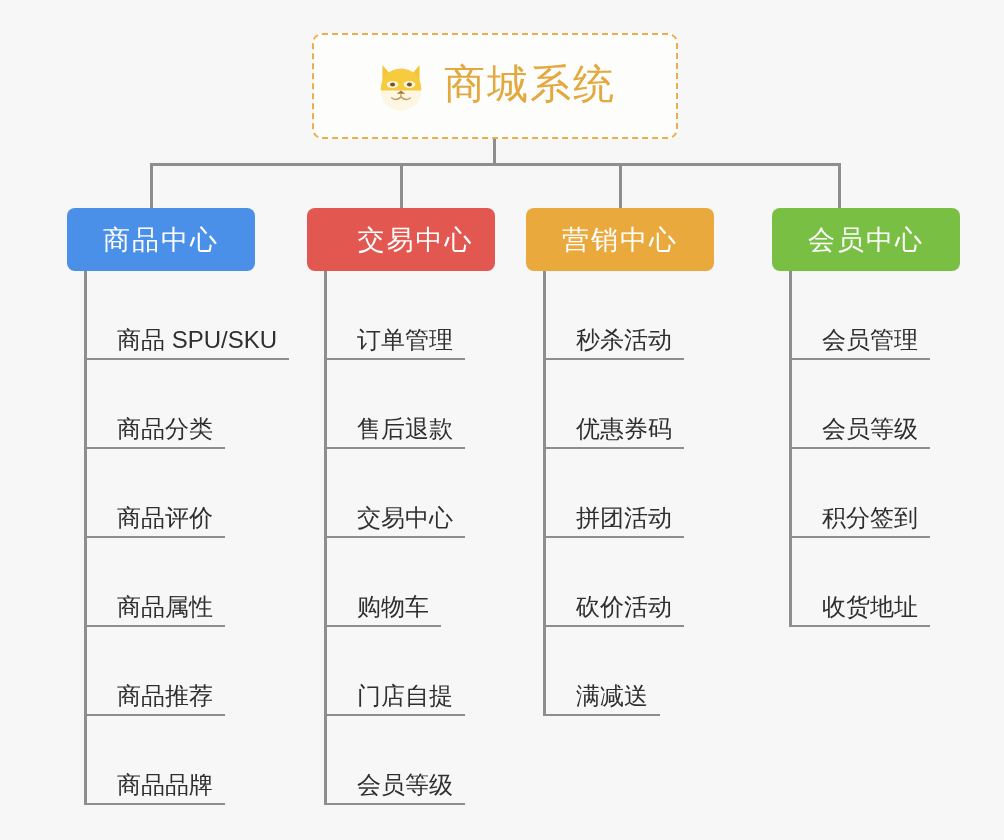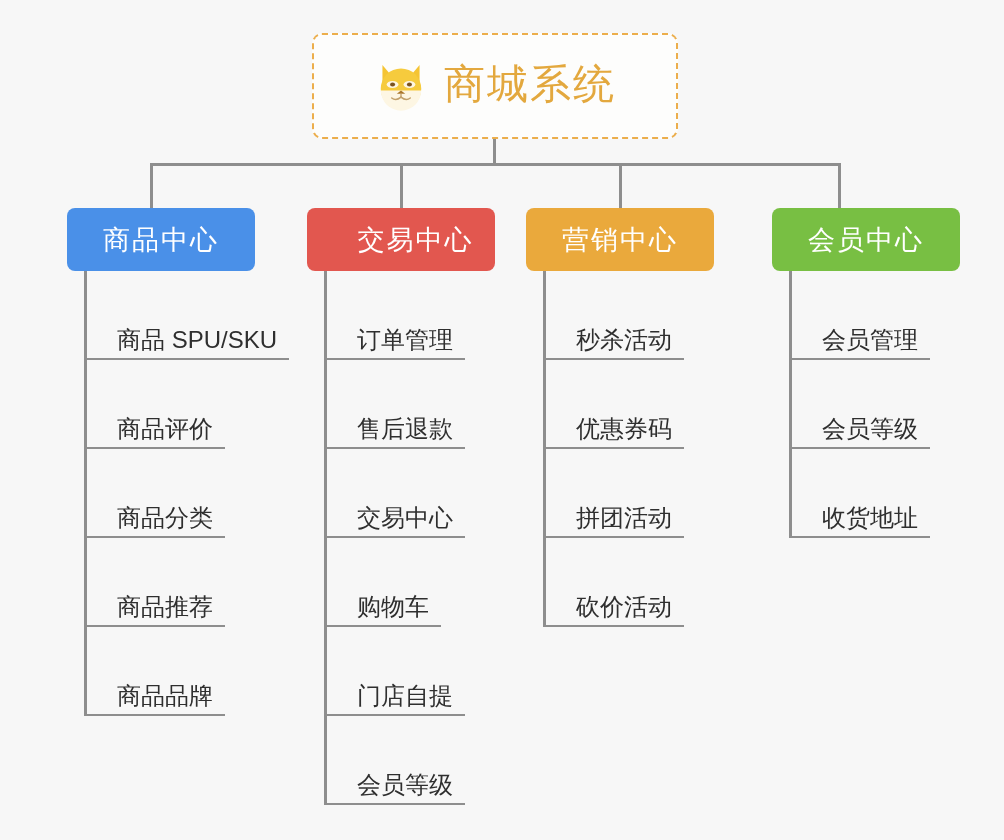--- a/index.html
+++ b/index.html
@@ -151,24 +151,27 @@
 
   <div class="column" style="left:67px;">
     <div class="cat-box" style="background:#4a90e8;">
       <span>商品中心</span>
     </div>
     <div class="leaf-list">
       <div class="leaf">
           <span class="leaf-inner">商品 SPU/SKU</span>
         </div>
       <div class="leaf">
+          <span class="leaf-inner">商品分类</span>
+        </div>
+      <div class="leaf">
           <span class="leaf-inner">商品评价</span>
         </div>
       <div class="leaf">
-          <span class="leaf-inner">商品分类</span>
+          <span class="leaf-inner">商品属性</span>
         </div>
       <div class="leaf">
           <span class="leaf-inner">商品推荐</span>
         </div>
       <div class="leaf">
           <span class="leaf-inner">商品品牌</span>
         </div>
     </div>
   </div>
 
@@ -208,33 +211,39 @@
         </div>
       <div class="leaf">
           <span class="leaf-inner">优惠券码</span>
         </div>
       <div class="leaf">
           <span class="leaf-inner">拼团活动</span>
         </div>
       <div class="leaf">
           <span class="leaf-inner">砍价活动</span>
         </div>
+      <div class="leaf">
+          <span class="leaf-inner">满减送</span>
+        </div>
     </div>
   </div>
 
   <div class="column" style="left:772px;">
     <div class="cat-box" style="background:#78bf43;">
       <span>会员中心</span>
     </div>
     <div class="leaf-list">
       <div class="leaf">
           <span class="leaf-inner">会员管理</span>
         </div>
       <div class="leaf">
           <span class="leaf-inner">会员等级</span>
         </div>
       <div class="leaf">
+          <span class="leaf-inner">积分签到</span>
+        </div>
+      <div class="leaf">
           <span class="leaf-inner">收货地址</span>
         </div>
     </div>
   </div>
 
 </div>
 
 </body></html>

